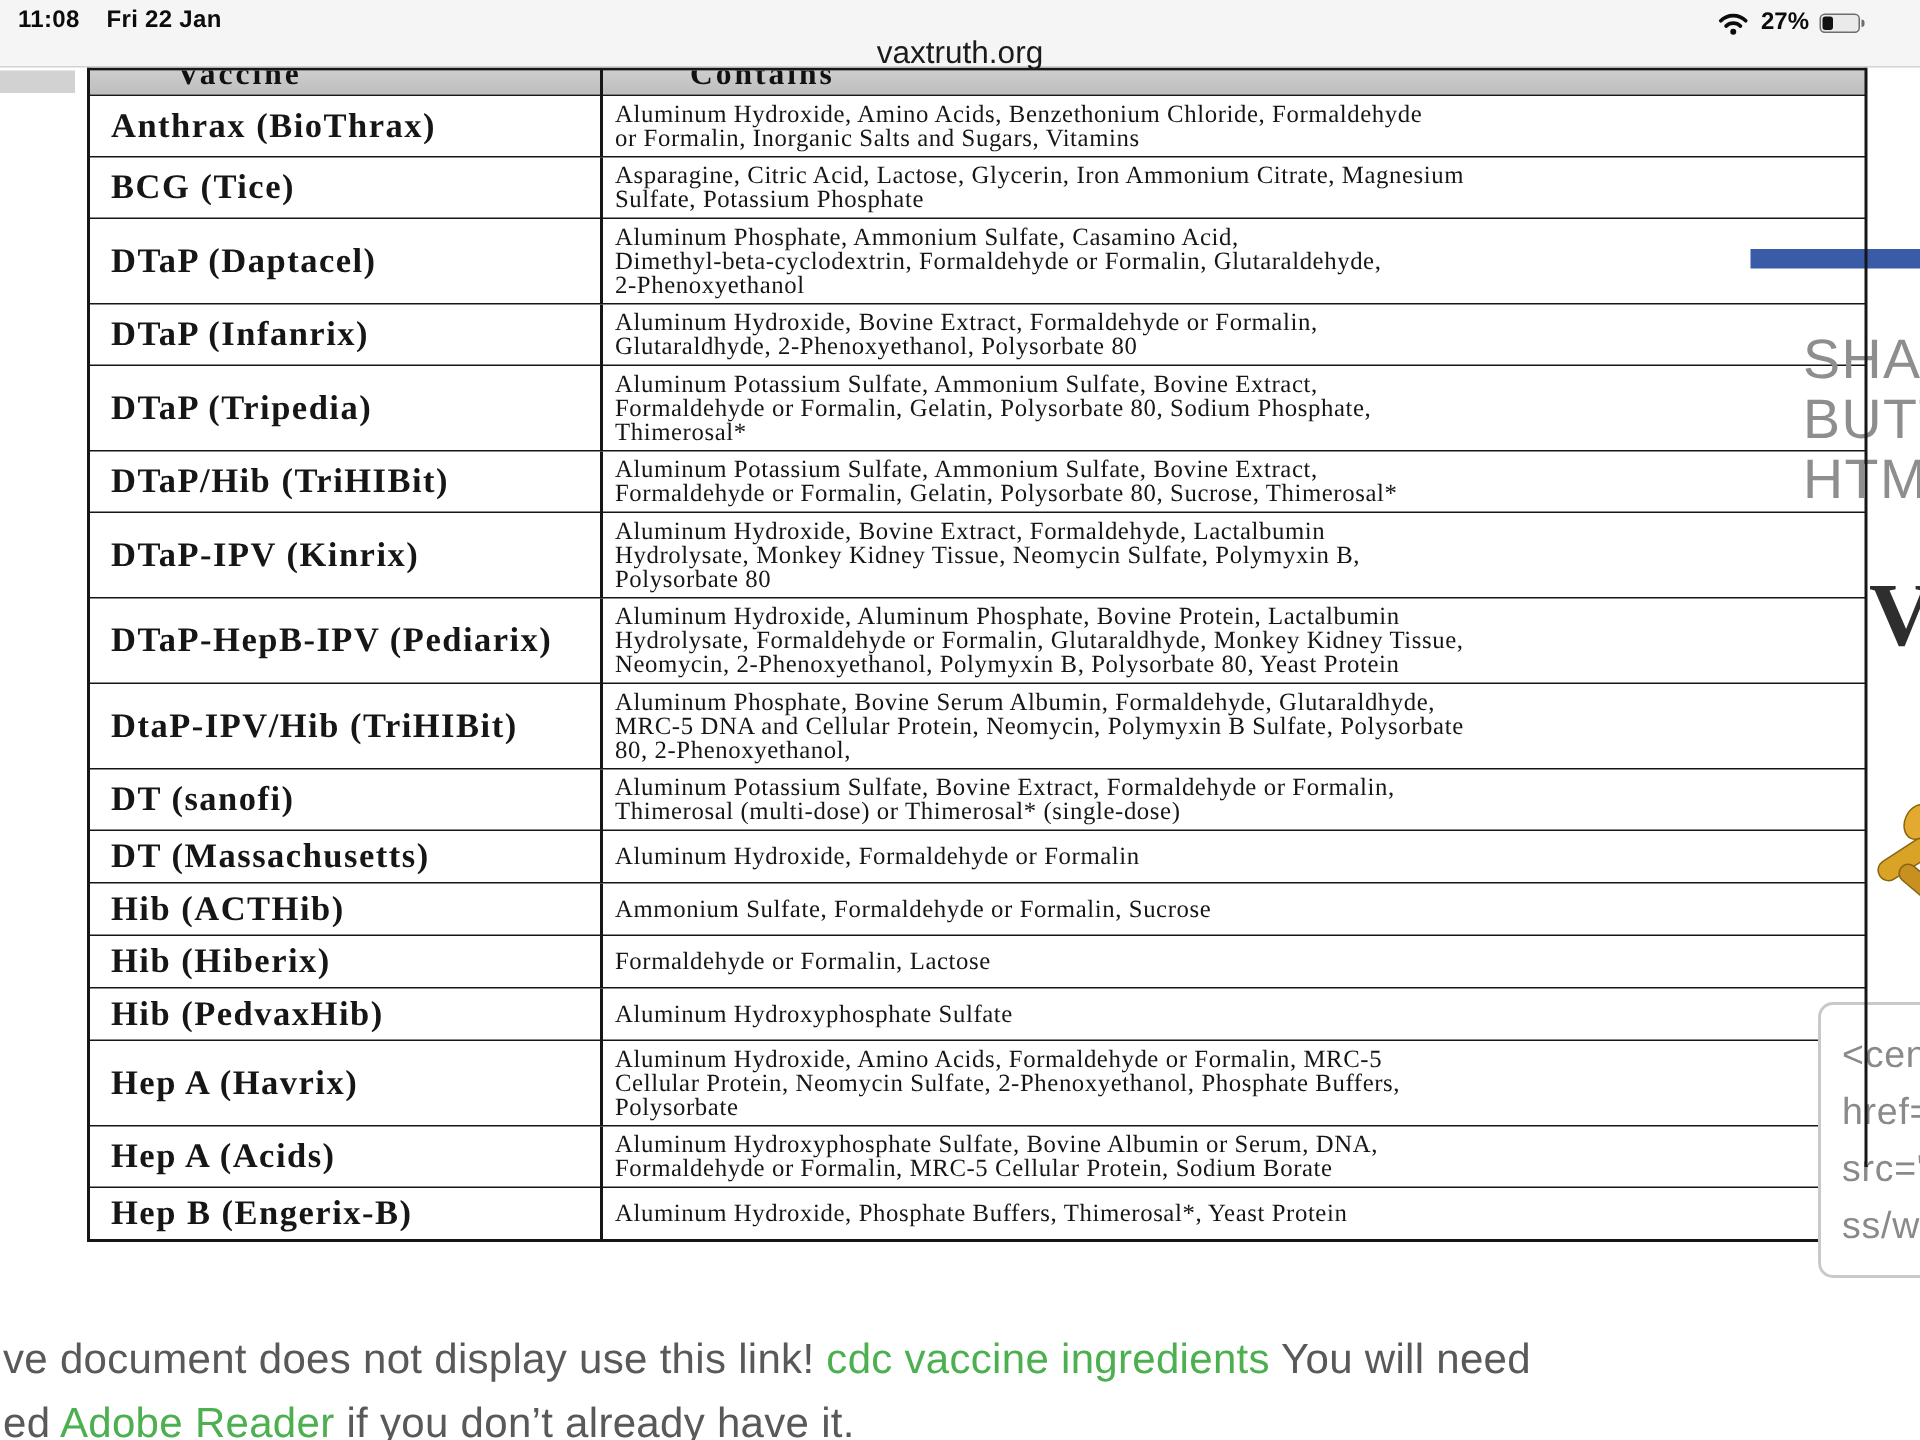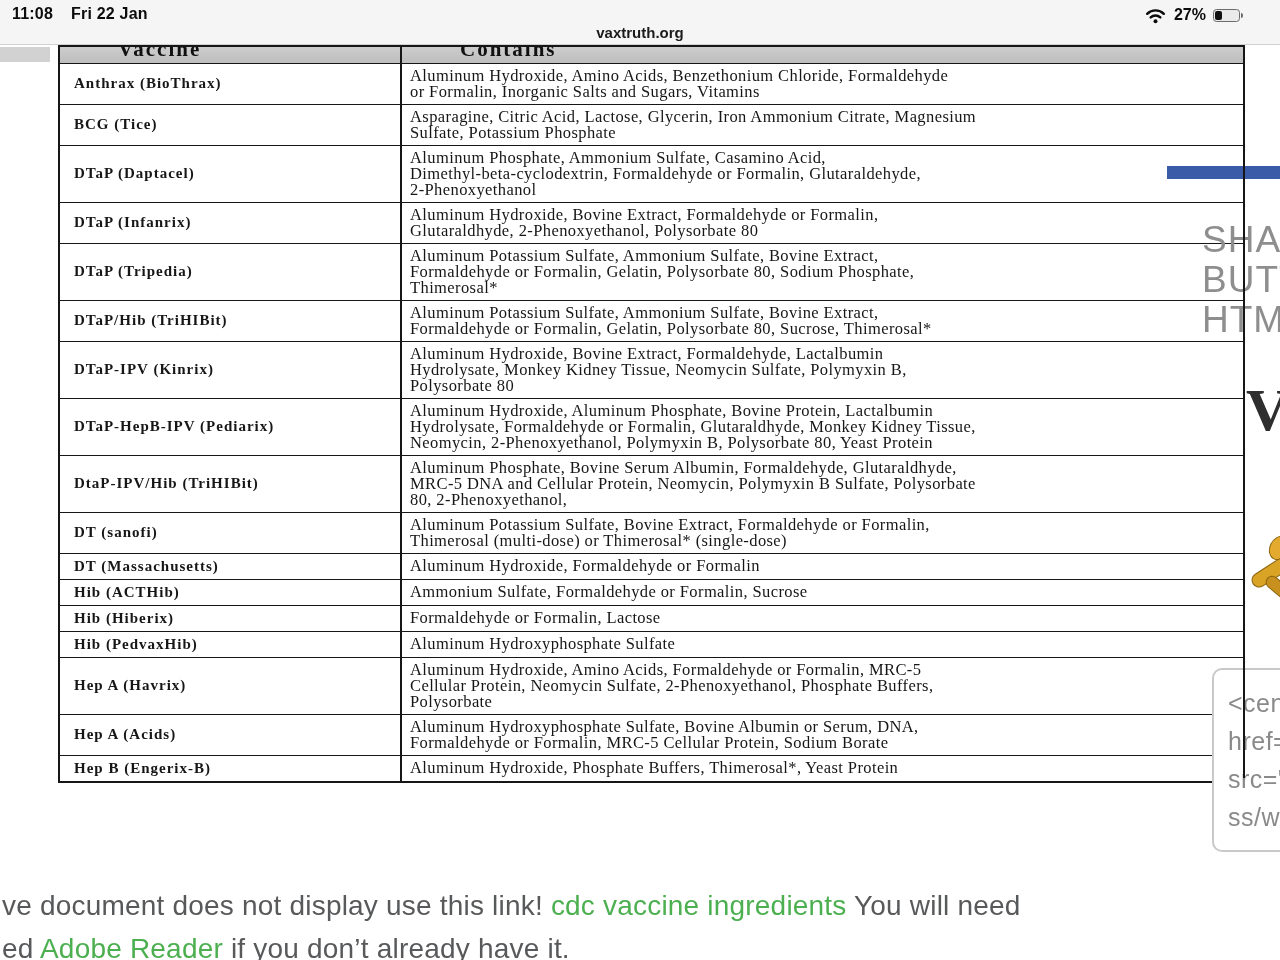--- a/index.html
+++ b/index.html
@@ -16,40 +16,40 @@
              font-size:16px; font-weight:700; color:#0c0c0c; letter-spacing:0.2px; }
   .sb-right { position:absolute; right:40px; top:6px; display:flex; align-items:center; gap:7px; }
   .sb-pct { font-size:16px; font-weight:600; color:#0c0c0c; }
   .battery { position:relative; width:27px; height:13px; border:1px solid #6d6d6d;
              border-radius:3.5px; background:#eaeaea; }
   .battery .fill { position:absolute; left:1px; top:1px; bottom:1px; width:27%;
                    background:#111; border-radius:2px; }
   .battery .nub { position:absolute; right:-4px; top:3.5px; width:2.5px; height:5px;
                   background:#6d6d6d; border-radius:0 2px 2px 0; }
   .url-bar { position:absolute; left:0; top:24px; width:1280px; text-align:center;
-             font-size:15px; color:#1b1b1b; z-index:12;font-weight:bold; }
+             font-size:21px; color:#1b1b1b; z-index:12; }
 
   
   .left-gray-fragment { position:absolute; left:0; top:47px; width:50px; height:15px;
                         background:#d2d2d2; z-index:2; }
 
   
   .vaccine-table { position:absolute; left:58px; top:45px; width:1186px;
                    border-collapse:collapse; table-layout:fixed;
                    border:2px solid #161616; border-right:none;
                    background:#ffffff; z-index:2;
                    font-family:"Liberation Serif", serif; }
   .vaccine-table th, .vaccine-table td { border:1.5px solid #161616; border-right:none; }
   .vaccine-table col.c1 { width:342px; }
   .vaccine-table th { height:17px; overflow:hidden; text-align:left;
                       background:linear-gradient(#cdcdcd,#bdbdbd); padding:0 0 0 14px; }
   .vaccine-table th .clip { display:block; margin-top:-10px; font-size:21px;
                             font-weight:700; letter-spacing:2px; color:#111;margin-left:44px; }
   .vaccine-table td { vertical-align:middle; color:#161616; }
-  td.col-vaccine { padding:4px 6px 4px 14px; font-size:15px; font-weight:700;
+  td.col-vaccine { padding:4px 6px 4px 14px; font-size:23px; font-weight:700;
                    letter-spacing:1px; }
   td.col-contains { padding:4px 8px; font-size:16.5px; font-weight:400;
                     letter-spacing:0.4px; line-height:16px; white-space:pre-line;
                     border-left:2px solid #161616; }
   .table-right-border { position:absolute; left:1243px; top:45px; width:2px; height:733px;
                         background:#161616; z-index:6; }
 
   
   .blue-bar { position:absolute; left:1167px; top:166px; width:113px; height:13px;
               background:#3a5ca8; z-index:5; }

